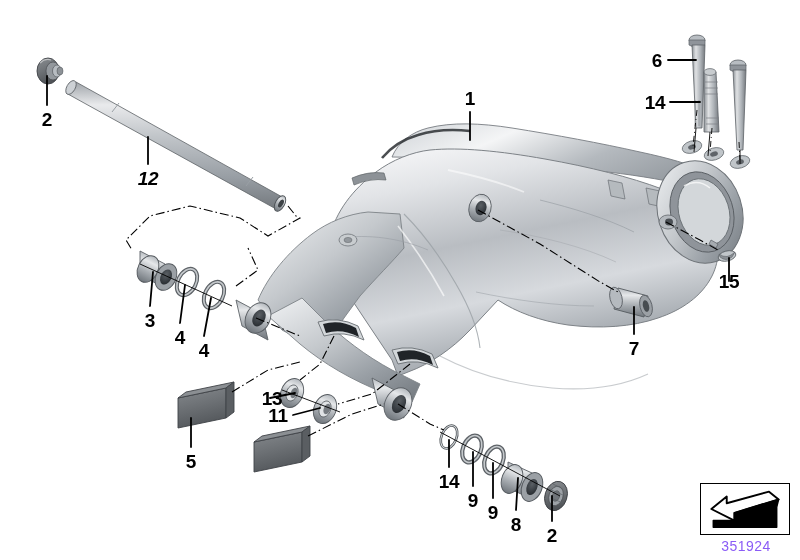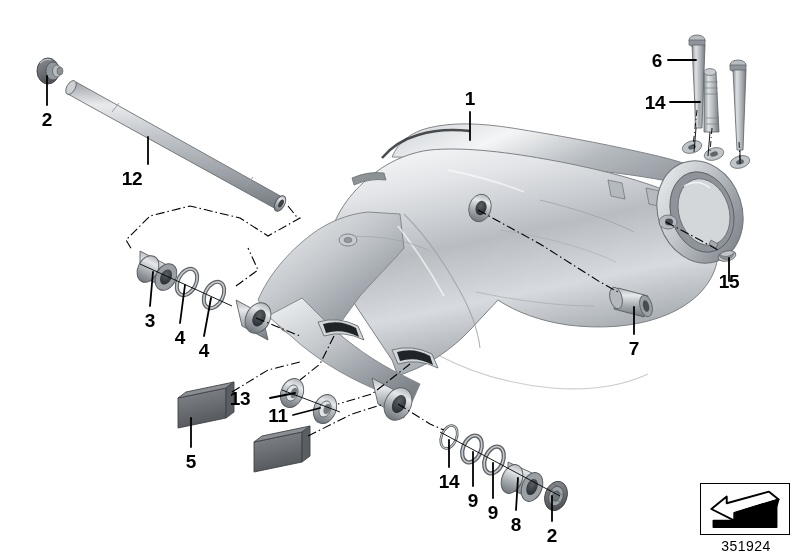--- a/index.html
+++ b/index.html
@@ -47,21 +47,21 @@
     width: 90px;
     height: 52px;
     border: 1.5px solid #000;
     background: #fff;
     box-sizing: border-box;
     position: relative;
   }
   #diagram-id-number {
     font-family: "Liberation Sans", sans-serif;
     font-size: 14px;
-    color: #000000;
+    color: #8b5cf6;
     margin-top: 3px;
     letter-spacing: 0.5px;
   }
 </style>
 </head>
 <body>
 
 <div id="sheet">
 
   <svg id="artwork" viewBox="0 0 800 560">
@@ -412,30 +412,30 @@
         <line x1="449" y1="467" x2="449" y2="440"></line>
         <line x1="473" y1="486" x2="473" y2="452"></line>
         <line x1="493" y1="498" x2="493" y2="463"></line>
         <line x1="516" y1="510" x2="518" y2="478"></line>
         <line x1="552" y1="521" x2="552" y2="496"></line>
       </g>
   </svg>
 
   <div id="callout-layer">
       <div class="callout" style="left: 47px; top: 119px;">2</div>
-      <div class="callout" style="left: 132px; top: 178px;">12</div>
+      <div class="callout" style="left: 148px; top: 178px; font-style: italic;">12</div>
       <div class="callout" style="left: 470px; top: 98px;">1</div>
       <div class="callout" style="left: 657px; top: 60px;">6</div>
       <div class="callout" style="left: 655px; top: 102px;">14</div>
       <div class="callout" style="left: 729px; top: 281px;">15</div>
       <div class="callout" style="left: 634px; top: 348px;">7</div>
       <div class="callout" style="left: 150px; top: 320px;">3</div>
       <div class="callout" style="left: 180px; top: 337px;">4</div>
       <div class="callout" style="left: 204px; top: 350px;">4</div>
-      <div class="callout" style="left: 240px; top: 398px;">13</div>
+      <div class="callout" style="left: 272px; top: 398px;">13</div>
       <div class="callout" style="left: 278px; top: 415px; text-align: center;">11</div>
       <div class="callout" style="left: 191px; top: 461px;">5</div>
       <div class="callout" style="left: 449px; top: 481px;">14</div>
       <div class="callout" style="left: 473px; top: 500px;">9</div>
       <div class="callout" style="left: 493px; top: 512px;">9</div>
       <div class="callout" style="left: 516px; top: 524px;">8</div>
       <div class="callout" style="left: 552px; top: 535px;">2</div>
     </div>
 
   <div id="diagram-id-box">

